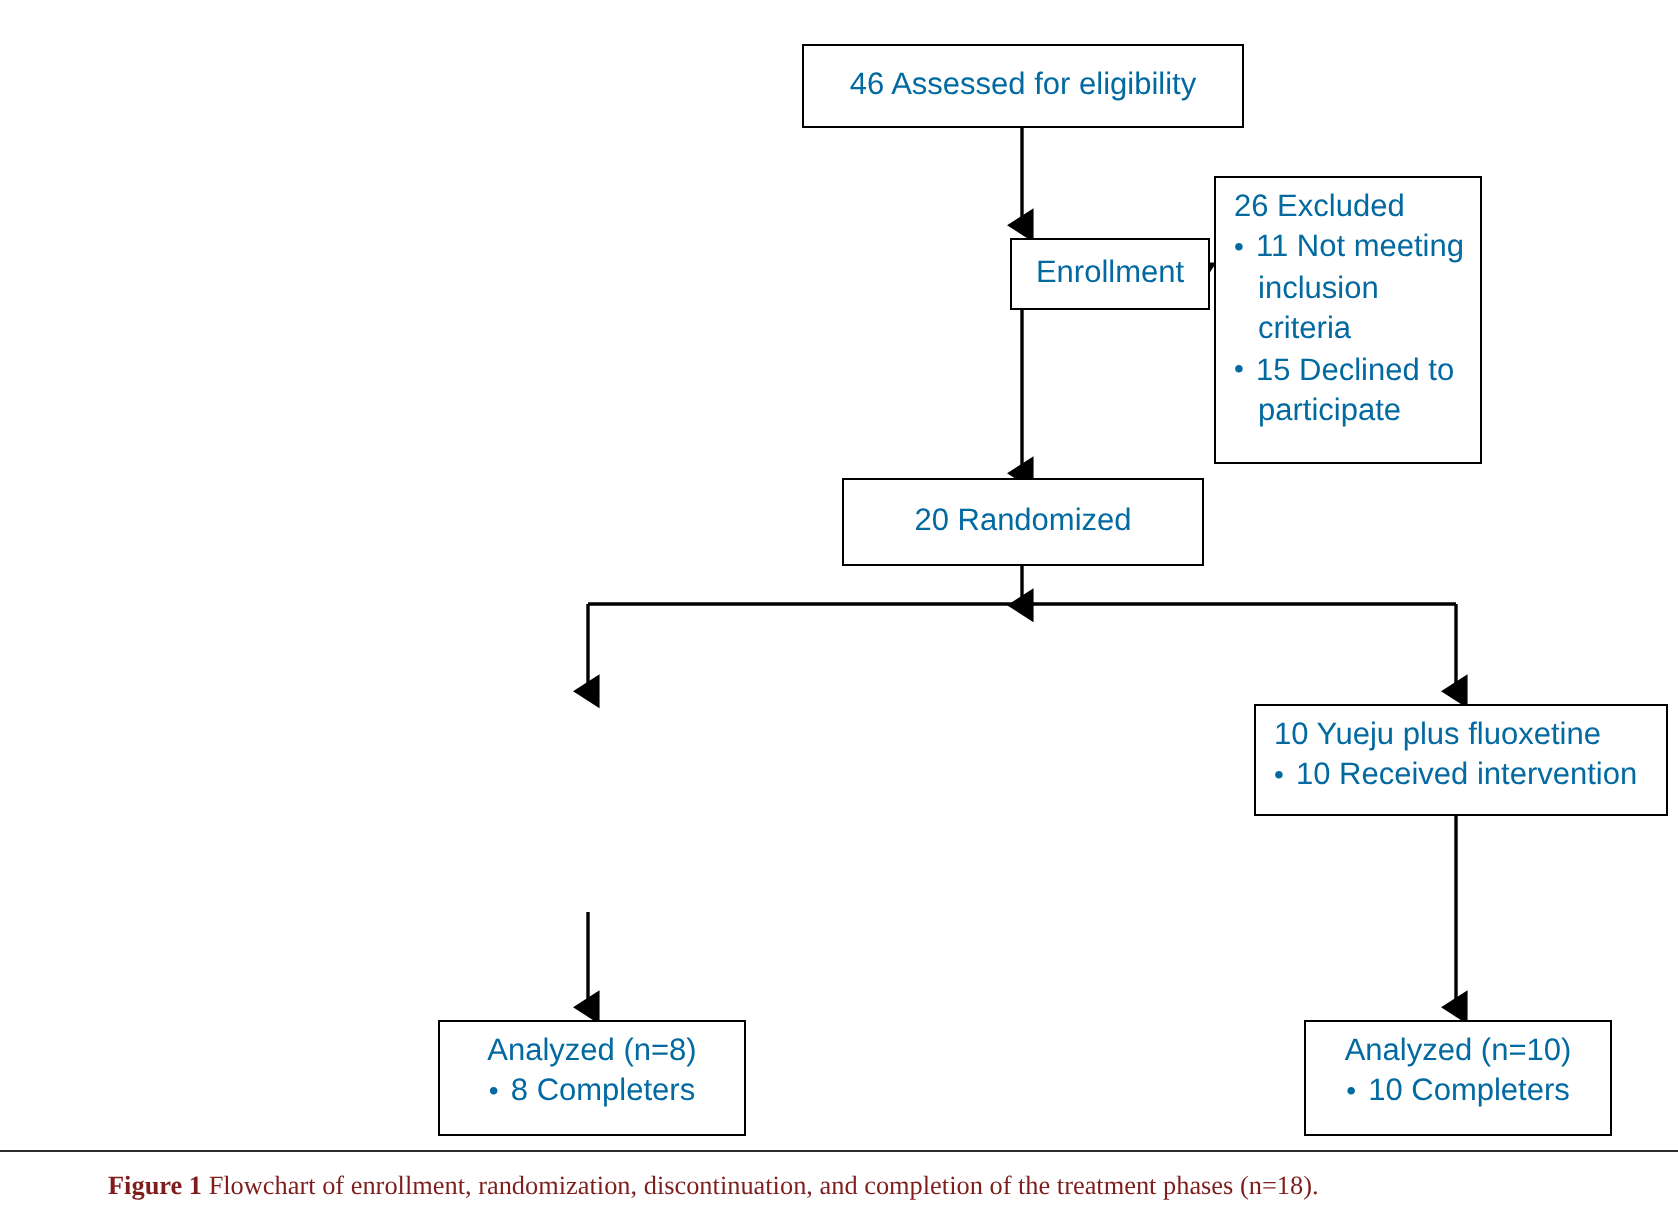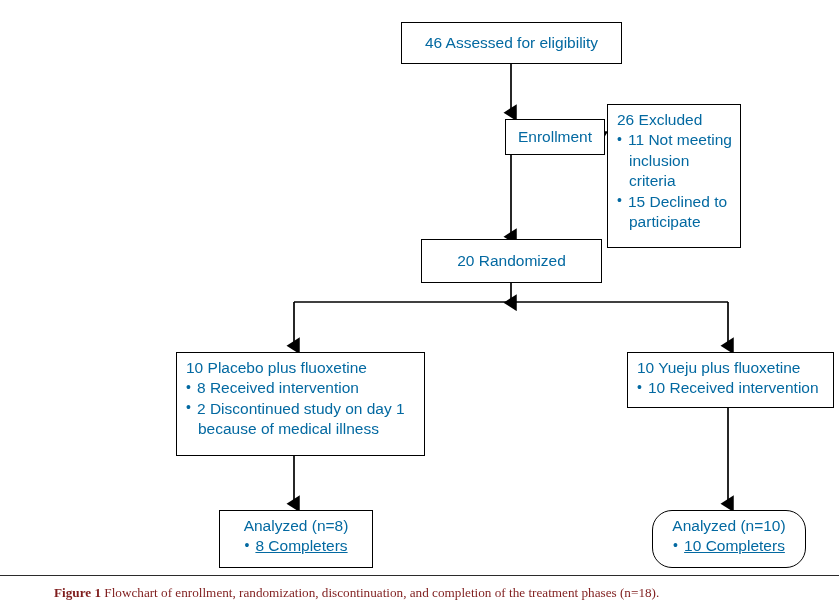--- a/index.html
+++ b/index.html
@@ -64,35 +64,34 @@
     font-size: 14px;
   }
   ul.bullets li .cont {
     display: block;
     padding-left: 1px;
   }
 
   
   #node-assessed   { left: 401px; top: 22px;  width: 221px; height: 42px; }
   #node-enrollment { left: 461px; top: 119px; width: 100px; height: 36px; margin-left: 44px; }
-  #node-excluded   { left: 607px; top: 104px;  width: 134px; height: 144px; }
+  #node-excluded   { left: 607px; top: 88px;  width: 134px; height: 144px; }
   #node-randomized { left: 421px; top: 239px; width: 181px; height: 44px; }
   #node-placebo    { left: 176px; top: 352px; width: 249px; height: 104px; }
   #node-yueju      { left: 627px; top: 352px; width: 207px; height: 56px; }
   #node-analyzed-l { left: 219px; top: 510px; width: 154px; height: 58px; }
-  #node-analyzed-r { left: 652px; top: 510px; width: 154px; height: 58px; border-radius: 20px; }
+  #node-analyzed-r { left: 652px; top: 510px; width: 154px; height: 58px; }
 
   #node-analyzed-l .inner, #node-analyzed-r .inner {
     padding: 5px 0 0 0;
     text-align: center;
   }
   #node-analyzed-l ul.bullets, #node-analyzed-r ul.bullets {
     display: inline-block;
     text-align: right;
-    text-decoration: underline;
   }
 
   #caption-rule {
     position: absolute;
     left: 0;
     top: 575px;
     width: 839px;
     height: 1px;
     background: #2b2b2b;
   }
@@ -163,32 +162,20 @@
         <span>15 Declined to</span>
         <span class="cont">participate</span>
       </li>
     </ul>
   </div>
 
   <div class="node node-center" id="node-randomized">
     <span class="node-title">20 Randomized</span>
   </div>
 
-  <div class="node node-left" id="node-placebo">
-    <div class="node-title">10 Placebo plus fluoxetine</div>
-    <ul class="bullets">
-      <li>
-        <span>8 Received intervention</span>
-      </li>
-      <li>
-        <span>2 Discontinued study on day 1</span>
-        <span class="cont">because of medical illness</span>
-      </li>
-    </ul>
-  </div>
 
   <div class="node node-left" id="node-yueju">
     <div class="node-title">10 Yueju plus fluoxetine</div>
     <ul class="bullets">
       <li>
         <span>10 Received intervention</span>
       </li>
     </ul>
   </div>
 

